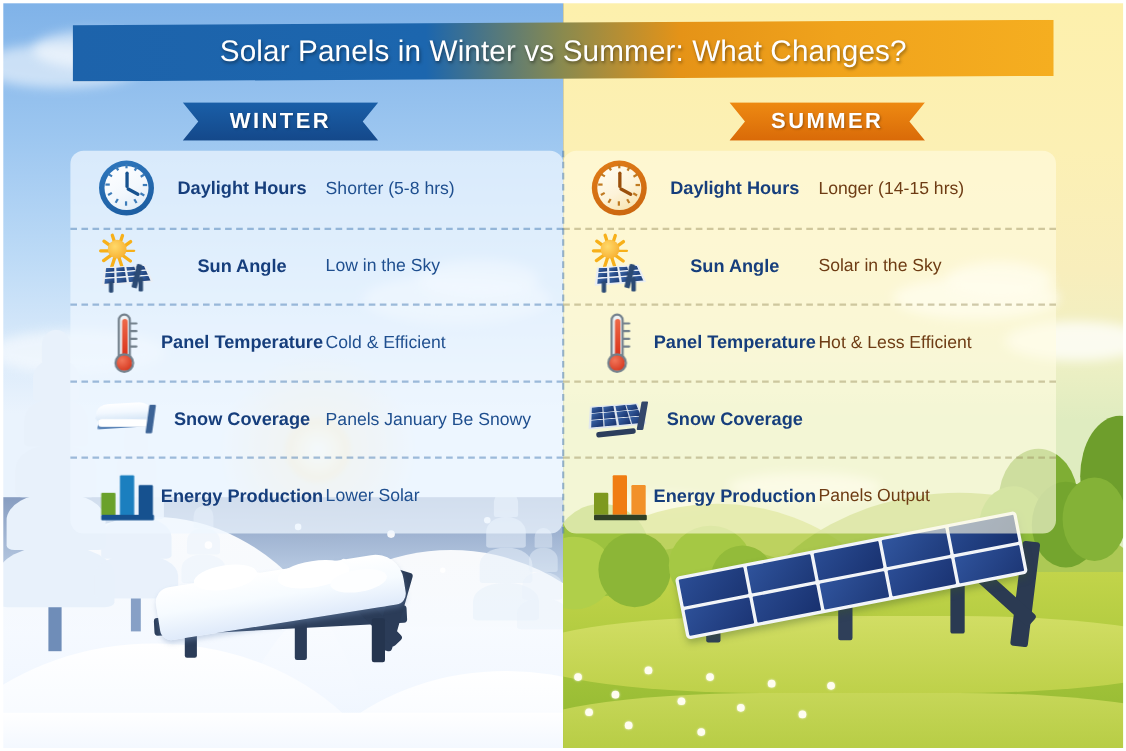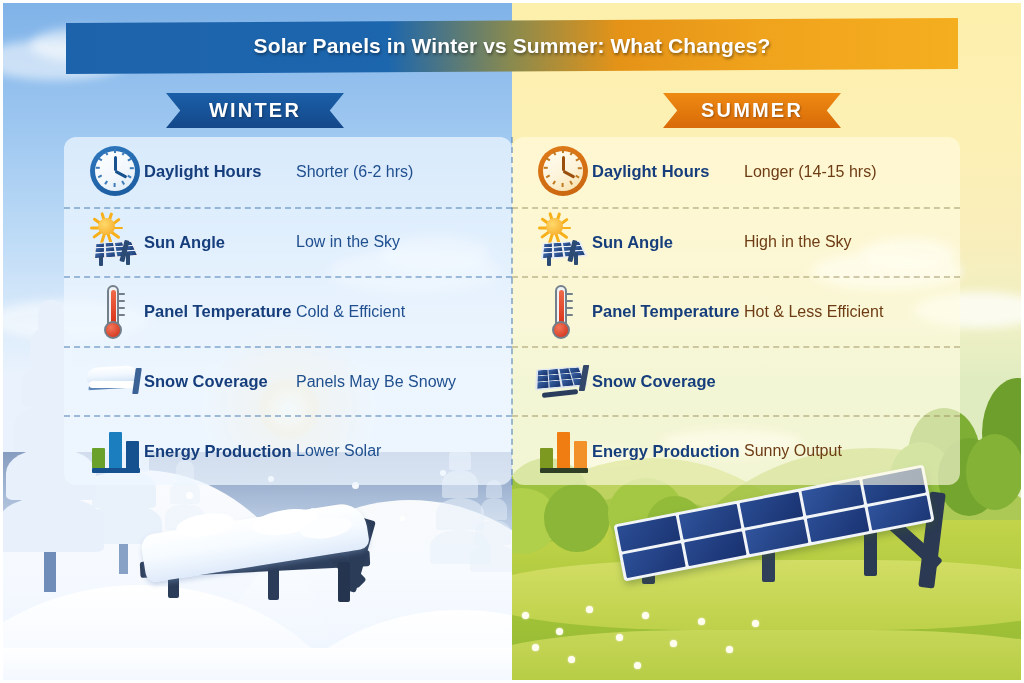--- a/index.html
+++ b/index.html
@@ -48,21 +48,21 @@
 
   
   #title-banner{
     position:absolute;left:66px;top:18px;width:892px;height:56px;z-index:30;
     background:linear-gradient(90deg,#1d63ab 0%,#1c66ae 36%,#8a8a4e 50%,#e59317 62%,#f0a31c 78%,#f5ae20 100%);
     clip-path:polygon(0 5px,892px 0,892px 51px,0 56px);
     box-shadow:0 3px 7px rgba(0,0,0,.25);
     display:flex;align-items:center;justify-content:center;
   }
   #title-banner .txt{
-    font-size:21px;font-weight:bold;color:#ffffff;letter-spacing:.1px;
+    font-size:27px;font-weight:normal;color:#ffffff;letter-spacing:.1px;
     text-shadow:1px 2px 3px rgba(0,0,0,.42);white-space:nowrap;text-align:center;
   }
 
   
   .ribbon{position:absolute;top:93px;height:35px;z-index:30;display:flex;align-items:center;justify-content:center;
     clip-path:polygon(0 0,100% 0,100% 100%,0 100%,10px 50%);}
   .ribbon span{font-size:20px;font-weight:bold;color:#fff;letter-spacing:2.2px;
     text-shadow:1px 1px 2px rgba(0,0,0,.30);}
   #ribbon-winter{left:166px;width:178px;background:linear-gradient(180deg,#1a5fa8 0%,#14488a 100%);
     clip-path:polygon(0 0,100% 0,92% 50%,100% 100%,0 100%,8% 50%);}
@@ -76,21 +76,21 @@
 
   .rows{position:absolute;top:137px;width:448px;height:348px;z-index:25;}
   #rows-winter{left:64px;}
   #rows-summer{left:512px;}
 
   .row{position:relative;height:69.6px;display:flex;align-items:center;box-sizing:border-box;}
   .row + .row{border-top:2px dashed rgba(58,112,172,.45);}
   #rows-summer .row + .row{border-top:2px dashed rgba(150,140,90,.45);}
 
   .ico{width:58px;min-width:58px;height:56px;position:relative;margin-left:22px;}
-  .lbl{font-size:16.5px;font-weight:bold;color:#163e7c;white-space:nowrap;}
+  .lbl{font-size:16.5px;font-weight:bold;color:#163e7c;white-space:nowrap;text-align:center;}
   .val{font-size:16px;color:#1f4f8f;white-space:nowrap;}
   #rows-summer .val{color:#6e3c14;}
 
   
   #mid-divider{position:absolute;left:511px;top:137px;width:0;height:348px;z-index:26;
     border-left:2px dashed rgba(70,120,175,.5);}
 
   
   .clock{position:absolute;left:4px;top:2px;width:50px;height:50px;border-radius:50%;box-sizing:border-box;}
   .clock .face{position:absolute;inset:5px;border-radius:50%;}
@@ -318,21 +318,21 @@
             <div class="tick" style="background:#3d7cb9;transform:rotate(210deg);"></div>
             <div class="tick" style="background:#3d7cb9;transform:rotate(240deg);"></div>
             <div class="tick" style="background:#3d7cb9;transform:rotate(270deg);"></div>
             <div class="tick" style="background:#3d7cb9;transform:rotate(300deg);"></div>
             <div class="tick" style="background:#3d7cb9;transform:rotate(330deg);"></div>
             <div class="hand" style="width:3px;height:15px;margin-left:-1.5px;background:#17528f;transform:rotate(0deg);"></div>
             <div class="hand" style="width:2.6px;height:13px;margin-left:-1.3px;background:#17528f;transform:rotate(118deg);"></div>
           </div>
         </div>
         <div class="lbl" style="color: rgb(22, 62, 124); min-width: 152px;">Daylight Hours</div>
-        <div class="val" style="color: rgb(31, 79, 143);">Shorter (6-2 hrs)</div>
+        <div class="val" style="color: rgb(31, 79, 143);">Shorter (5-8 hrs)</div>
       </div>
       <div class="row">
         <div class="ico">
           <div class="sunpanel">
             <div class="sp-ray" style="transform:rotate(0deg) translateX(2px);"></div>
             <div class="sp-ray" style="transform:rotate(36deg) translateX(2px);"></div>
             <div class="sp-ray" style="transform:rotate(72deg) translateX(2px);"></div>
             <div class="sp-ray" style="transform:rotate(108deg) translateX(2px);"></div>
             <div class="sp-ray" style="transform:rotate(144deg) translateX(2px);"></div>
             <div class="sp-ray" style="transform:rotate(180deg) translateX(2px);"></div>
@@ -381,21 +381,21 @@
       <div class="row">
         <div class="ico">
           <div class="snowpanel">
             <div class="base"></div>
             <div class="snow"></div>
             <div class="lip"></div>
             <div class="post"></div>
           </div>
         </div>
         <div class="lbl" style="color: rgb(22, 62, 124); min-width: 152px;">Snow Coverage</div>
-        <div class="val" style="color: rgb(31, 79, 143);">Panels May Be Snowy</div>
+        <div class="val" style="color: rgb(31, 79, 143);">Panels January Be Snowy</div>
       </div>
       <div class="row">
         <div class="ico">
           <div class="bars">
             <i style="left:0px;width:13px;height:20px;background:linear-gradient(180deg,#6aa12b 0%,#6aa12b 100%);"></i>
             <i style="left:17px;width:13px;height:36px;background:linear-gradient(180deg,#1b7fbf 0%,#1b7fbf 100%);"></i>
             <i style="left:34px;width:13px;height:27px;background:linear-gradient(180deg,#16518f 0%,#16518f 100%);"></i>
             <div class="plate" style="background:#16518f;"></div>
           </div>
         </div>
@@ -454,21 +454,21 @@
               <i style="background:linear-gradient(135deg,#3e69aa,#1b3a72);"></i>
               <i style="background:linear-gradient(135deg,#3e69aa,#1b3a72);"></i>
               <i style="background:linear-gradient(135deg,#3e69aa,#1b3a72);"></i>
             </div>
             <div class="sp-leg" style="left:13px;top:42px;width:4px;height:10px;"></div>
             <div class="sp-leg" style="left:40px;top:38px;width:4px;height:13px;"></div>
             <div class="sp-leg" style="left:36px;top:26px;width:5px;height:22px;transform:rotate(14deg);"></div>
           </div>
         </div>
         <div class="lbl" style="color: rgb(22, 62, 124); min-width: 152px;">Sun Angle</div>
-        <div class="val" style="color: rgb(110, 60, 20);">High in the Sky</div>
+        <div class="val" style="color: rgb(110, 60, 20);">Solar in the Sky</div>
       </div>
       <div class="row">
         <div class="ico">
           <div class="thermo">
             <div class="stem"></div>
             <div class="mercury"></div>
             <div class="gr" style="top:8px;"></div>
             <div class="gr" style="top:15px;"></div>
             <div class="gr" style="top:22px;"></div>
             <div class="gr" style="top:29px;"></div>
@@ -504,21 +504,21 @@
       <div class="row">
         <div class="ico">
           <div class="bars">
             <i style="left:0px;width:13px;height:20px;background:linear-gradient(180deg,#7e991f 0%,#7e991f 100%);"></i>
             <i style="left:17px;width:13px;height:36px;background:linear-gradient(180deg,#f07d12 0%,#f07d12 100%);"></i>
             <i style="left:34px;width:13px;height:27px;background:linear-gradient(180deg,#f2912a 0%,#f2912a 100%);"></i>
             <div class="plate" style="background:#2f3f25;"></div>
           </div>
         </div>
         <div class="lbl" style="color: rgb(22, 62, 124); min-width: 152px;">Energy Production</div>
-        <div class="val" style="color: rgb(110, 60, 20);">Sunny Output</div>
+        <div class="val" style="color: rgb(110, 60, 20);">Panels Output</div>
       </div>
     </div>
 
   <div id="title-banner">
     <span class="txt">Solar Panels in Winter vs Summer: What Changes?</span>
   </div>
 
   <div class="ribbon" id="ribbon-winter">
     <span>WINTER</span>
   </div>

